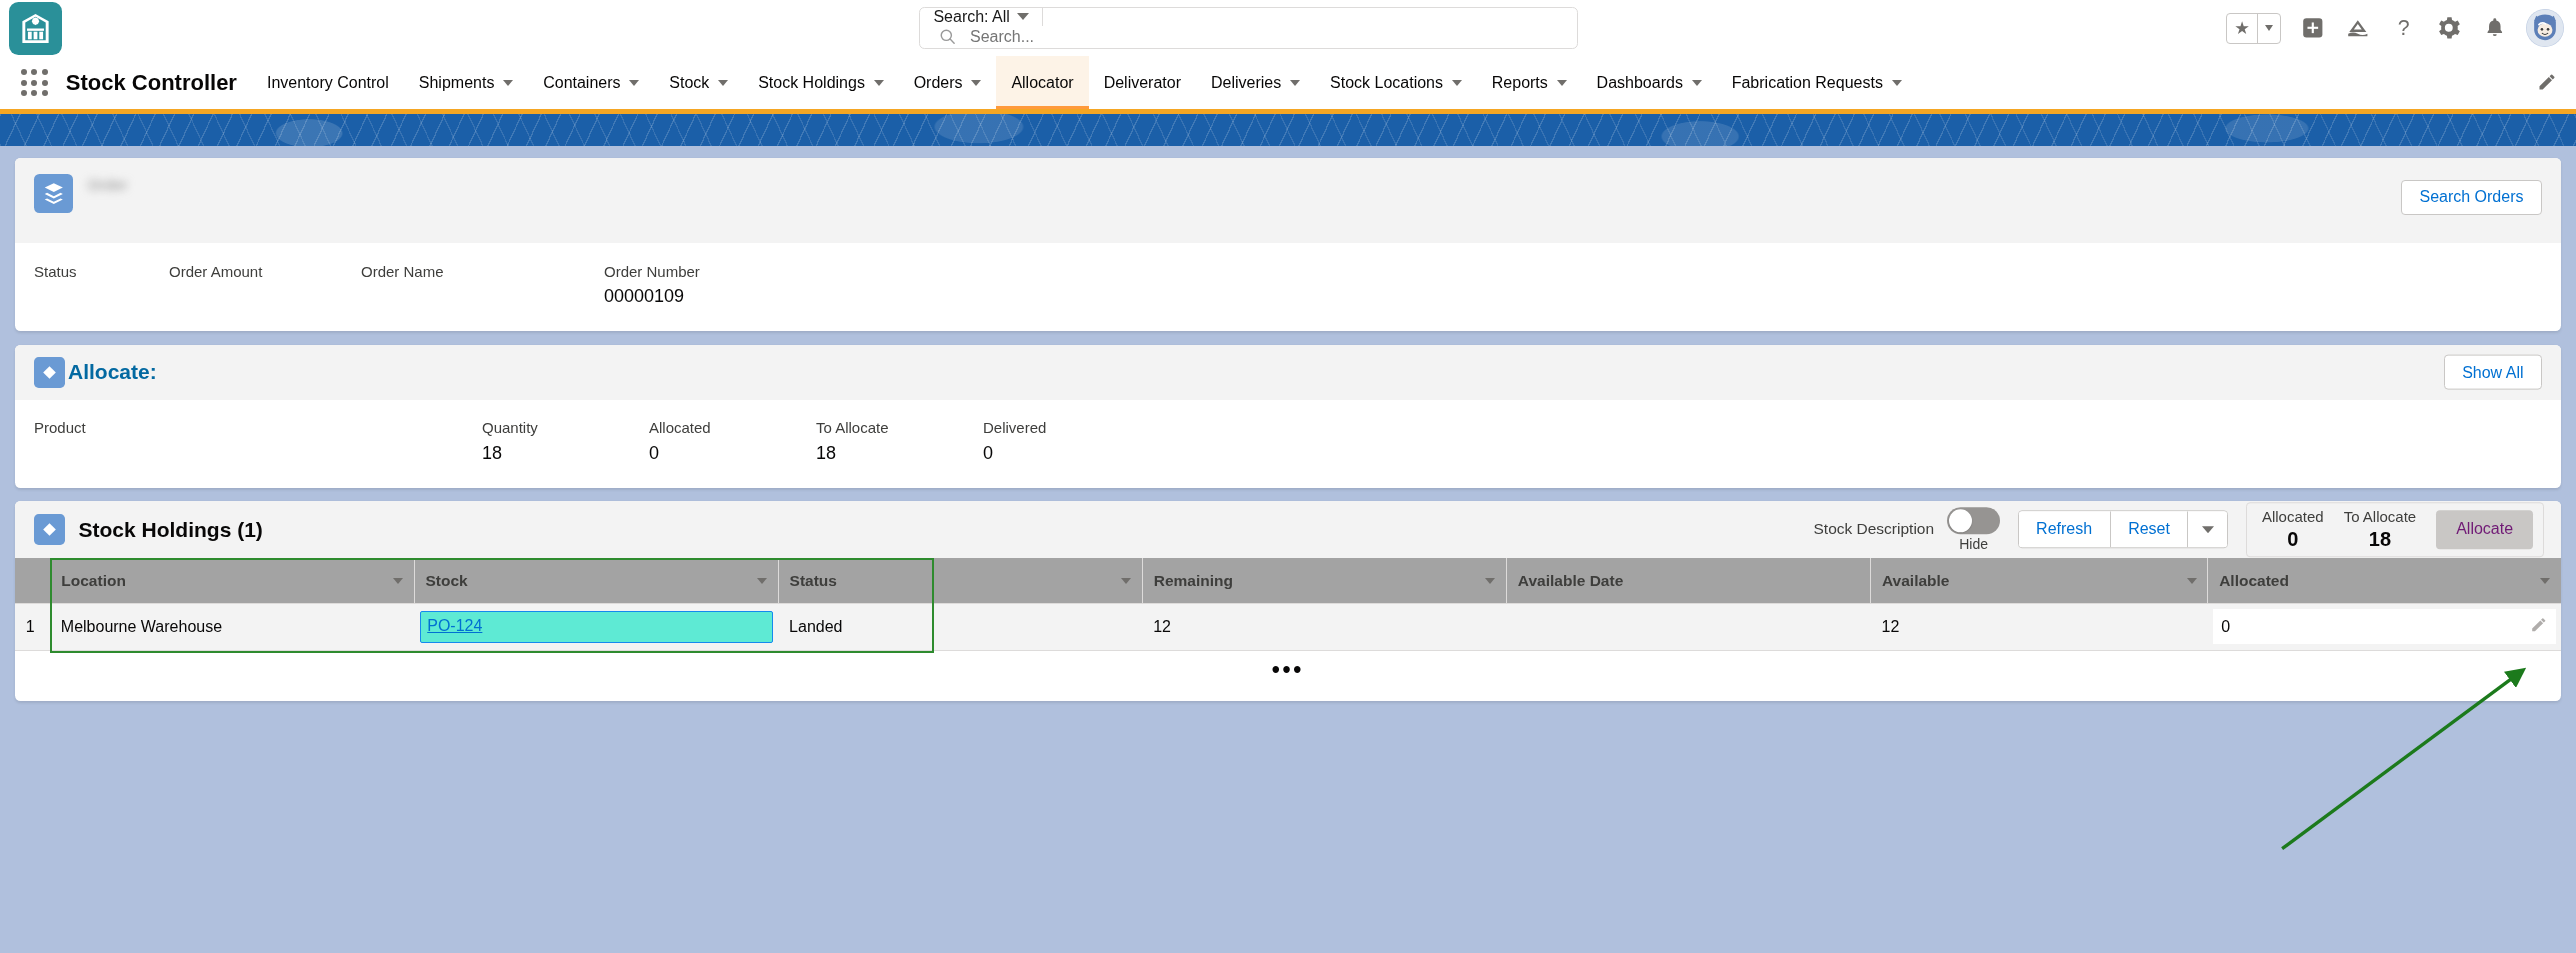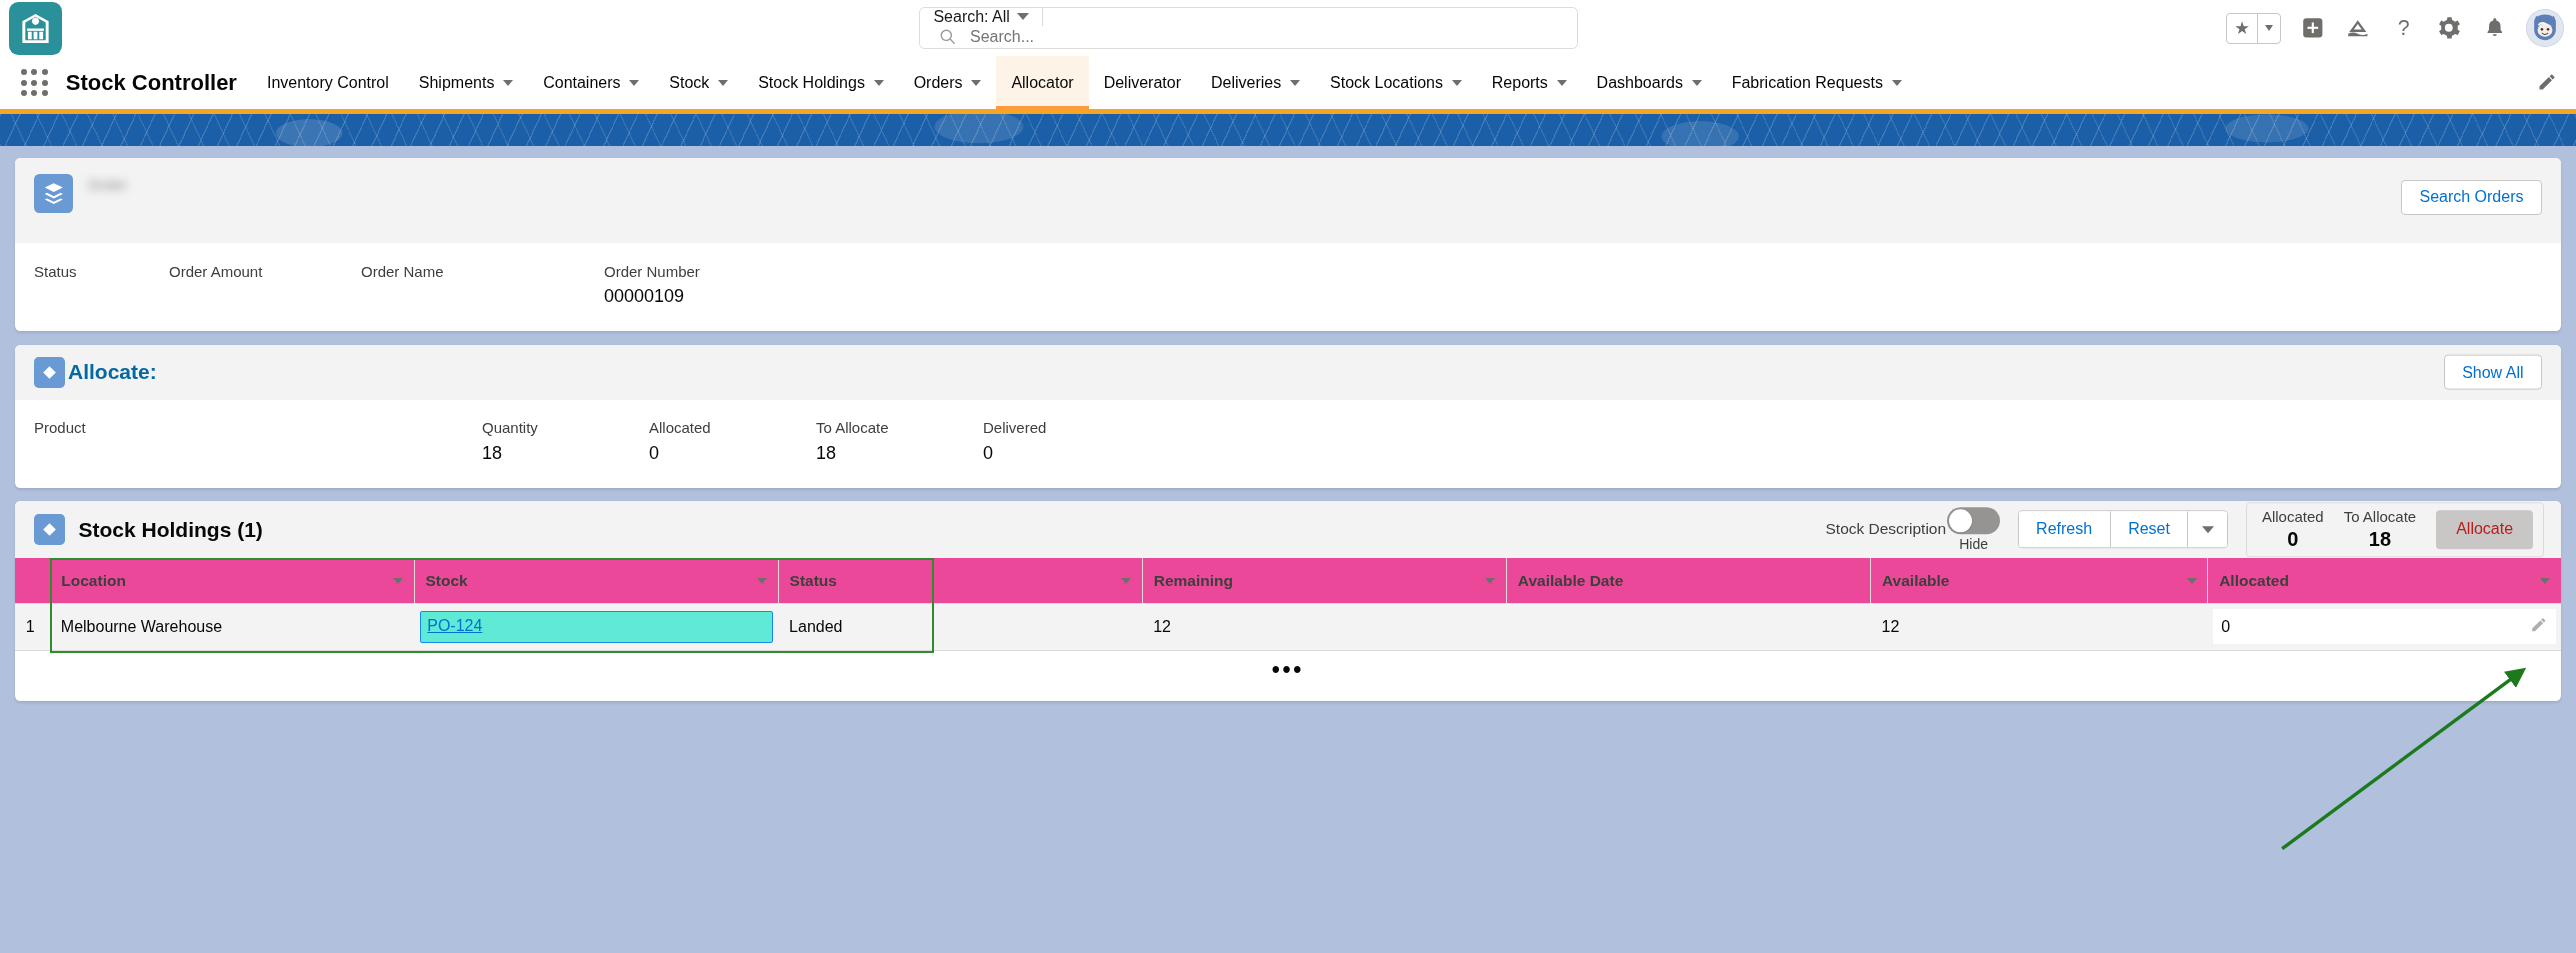--- a/index.html
+++ b/index.html
@@ -201,21 +201,21 @@
   .sh-head {
     background: #f3f3f3; border-radius: 5.4px 5.4px 0 0;
     display: flex; align-items: center;
     padding: 10.8px 19px; position: relative; min-height: 57px;
   }
   .sh-title { font-size: 21px; font-weight: bold; color: #080707; margin-left: 13.5px; }
   .sh-tools {
     position: absolute; right: 17.5px; top: 50%; transform: translateY(-50%);
     display: flex; align-items: center; gap: 17.5px;
   }
-  .toggle-wrap { display: flex; align-items: center; gap: 1px; }
+  .toggle-wrap { display: flex; align-items: center; gap: 13px; }
   .toggle-label { font-size: 15.5px; color: #3e3e3c; }
   .toggle-col { display: flex; flex-direction: column; align-items: center; gap: 2px; }
   .toggle {
     width: 53px; height: 27px; border-radius: 13.5px; background: #969492;
     position: relative; cursor: pointer;
   }
   .toggle i {
     position: absolute; left: 2px; top: 2px; width: 23px; height: 23px;
     border-radius: 50%; background: #fff; display: block;
     box-shadow: 0 0.7px 1.3px rgba(0,0,0,.25);
@@ -235,30 +235,30 @@
     cursor: pointer; background: #fff;
   }
   .summary-box {
     display: flex; align-items: center; gap: 20px;
     border: 0.7px solid #dddbda; border-radius: 4px; padding: 5.4px 9.4px 5.4px 15px;
   }
   .summary-item { text-align: center; }
   .summary-k { font-size: 15px; color: #3e3e3c; }
   .summary-v { font-size: 20px; font-weight: bold; color: #080707; margin-top: 2.7px; }
   .btn-disabled {
-    background: #c9c7c5; color: #b91c1c; border: 0; border-radius: 4px;
+    background: #c9c7c5; color: #701a75; border: 0; border-radius: 4px;
     font-size: 16px; padding: 10.8px 20px; cursor: not-allowed;
     font-family: "Liberation Sans", sans-serif;
   }
 
   
   .table-area { position: relative; padding-bottom: 5.4px; }
   table.dt { width: 100%; border-collapse: collapse; table-layout: fixed; }
   table.dt thead th {
-    background: #ec4899; text-align: right; font-size: 15.5px; font-weight: bold;
+    background: #a3a3a3; text-align: right; font-size: 15.5px; font-weight: bold;
     color: #3e3e3c; padding: 13.5px 10.8px; border-right: 0.7px solid #dddbda;
     border-bottom: 0.7px solid #dddbda; position: relative; white-space: nowrap;
   }
   table.dt thead th .th-in { display:flex; align-items:center; justify-content:space-between; }
   table.dt thead th .chev { border-top-color:#706e6b; }
   table.dt tbody td {
     font-size: 16px; color: #080707; padding: 12px 10.8px;
     border-bottom: 0.7px solid #dddbda; background: #f3f3f3;
     overflow: hidden; white-space: nowrap;
   }

